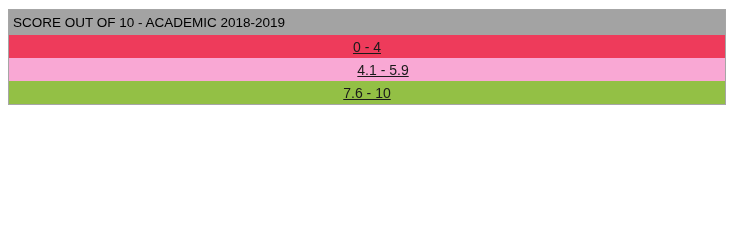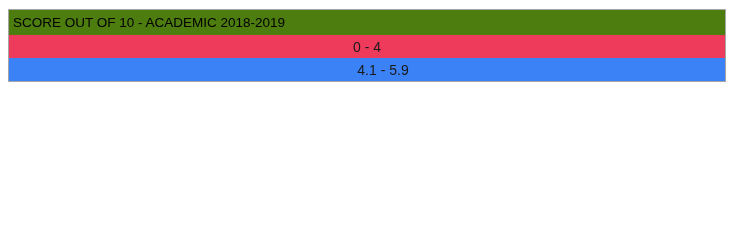--- a/index.html
+++ b/index.html
@@ -17,21 +17,21 @@
     position: absolute;
     left: 8px;
     top: 9px;
     width: 718px;
     border: 1px solid #a6a6a6;
     box-sizing: border-box;
     background: #ffffff;
   }
   .title-row {
     height: 25px;
-    background: #4d7c0f;
+    background: #a3a3a3;
     display: flex;
     align-items: center;
     box-sizing: border-box;
   }
   .title-text {
     font-size: 13.5px;
     color: #000000;
     padding-left: 4px;
     line-height: 1;
     white-space: nowrap;
@@ -41,34 +41,38 @@
     display: flex;
     align-items: center;
     justify-content: center;
     box-sizing: border-box;
   }
   .band-label {
     font-size: 14px;
     color: #1a1a1a;
     line-height: 1;
     white-space: nowrap;
+    text-decoration: underline;
   }
 </style>
 </head>
 <body>
 
 <div class="legend-table" style="border-color: rgb(166, 166, 166);">
 
   <div class="title-row">
     <span class="title-text">SCORE OUT OF 10 - ACADEMIC 2018-2019</span>
   </div>
 
   <div class="band-row" style="background: rgb(238, 59, 91);">
     <span class="band-label">0 - 4</span>
   </div>
 
-  <div class="band-row" style="background: #3b82f6; padding-left: 32px;">
+  <div class="band-row" style="background: #f9a8d4; padding-left: 32px;">
     <span class="band-label">4.1 - 5.9</span>
   </div>
 
 
+  <div class="band-row" style="background: rgb(147, 192, 69);">
+    <span class="band-label">7.6 - 10</span>
+  </div>
 
 </div>
 
 </body></html>

